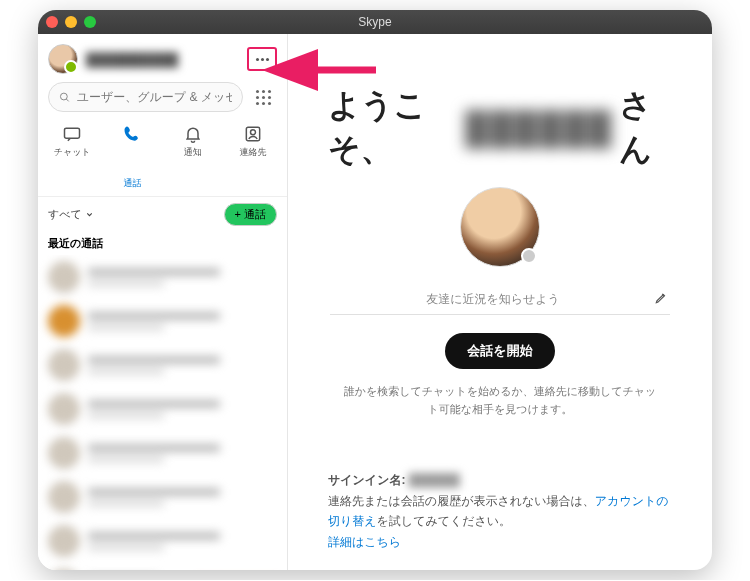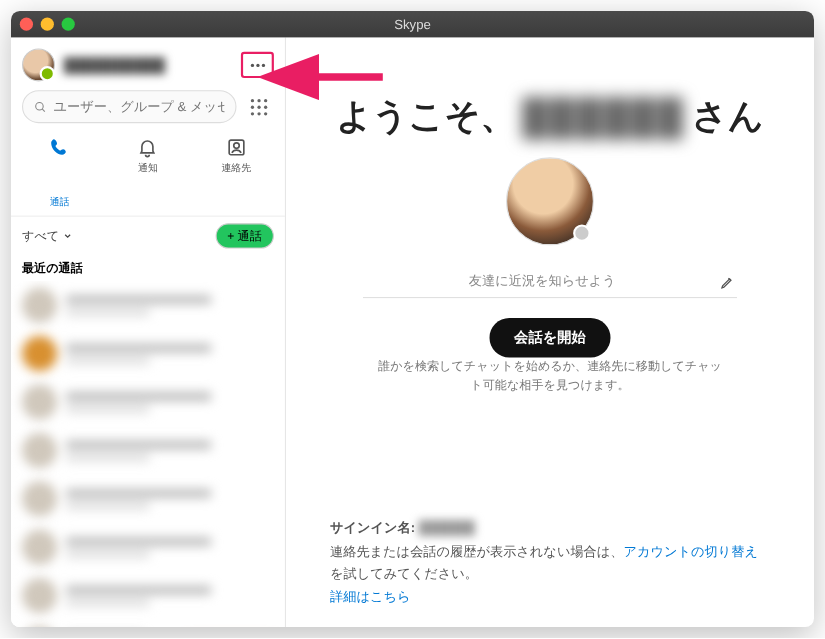--- a/index.html
+++ b/index.html
@@ -1,17 +1,17 @@
 <!DOCTYPE html>
 <html><head>
 <meta charset="utf-8">
 <style>
   * { box-sizing: border-box; margin: 0; padding: 0; }
   body { font-family: -apple-system, "Hiragino Kaku Gothic ProN", "Hiragino Sans", sans-serif; background: #fff; }
-  .window { width: 730px; height: 560px; margin: 10px auto; border-radius: 8px; overflow: hidden; box-shadow: 0 8px 30px rgba(0,0,0,.25); background:#fff; position: relative; }
+  .window { width: 674px; height: 560px; margin: 10px auto; border-radius: 18px; overflow: hidden; box-shadow: 0 8px 30px rgba(0,0,0,.25); background:#fff; position: relative; }
   .titlebar { height: 24px; background: linear-gradient(#4a4a4a,#3b3b3b); display:flex; align-items:center; padding:0 8px; position:relative; }
   .t-dot { width:12px; height:12px; border-radius:50%; margin-right:7px; }
   .red{background:#ff5f57}.yellow{background:#ffbd2e}.green{background:#28c940}
   .title-text { position:absolute; left:0; right:0; text-align:center; color:#ddd; font-size:12px; }
   .content { display:flex; height: calc(100% - 24px); }
   .sidebar { width: 250px; border-right:1px solid #e6e6e6; display:flex; flex-direction:column; background:#fff; }
   .userrow { display:flex; align-items:center; padding:10px 10px 6px 10px; gap:8px; }
   .avatar { width:30px; height:30px; border-radius:50%; background: radial-gradient(circle at 40% 35%, #e9c8a8 45%, #6b4a32 70%); border:1px solid #ccc; position:relative;}
   .avatar::after{content:"";position:absolute;bottom:-1px;right:-1px;width:10px;height:10px;border-radius:50%;background:#7fba00;border:2px solid #fff;}
   .username { font-size:13px; color:#555; filter: blur(4px); flex:1; }
@@ -36,24 +36,24 @@
   .item-lines{flex:1;}
   .item-l1{height:8px;background:#bbb;width:70%;margin-bottom:4px;border-radius:2px;}
   .item-l2{height:7px;background:#ddd;width:40%;border-radius:2px;}
   .item.orange .item-av{background:#d89030;}
   .missed{color:#e05a2b;width:80px;height:12px;background:linear-gradient(90deg,#ea6035,#f08a55);border-radius:2px;}
   .main{flex:1;display:flex;flex-direction:column;align-items:center;padding:30px 40px 10px;}
   .welcome{font-size:32px;font-weight:800;color:#222;margin:20px 0 15px;display:flex;align-items:center;gap:6px;}
   .blurname{filter:blur(7px);color:#666;letter-spacing:2px;}
   .bigav{width:80px;height:80px;border-radius:50%;background: radial-gradient(circle at 42% 30%, #f0cda5 38%, #8a5a3a 60%, #2a2420 90%);border:1px solid #ddd;position:relative;margin-bottom:18px;}
   .bigav .st{position:absolute;bottom:2px;right:2px;width:16px;height:16px;border-radius:50%;background:#ccc;border:2px solid #fff;}
-  .statusrow{display:flex;align-items:flex-end;width:100%;max-width:340px;border-bottom:1px solid #e0e0e0;padding:6px 2px;margin-bottom:18px;}
+  .statusrow{display:flex;align-items:flex-start;width:100%;max-width:340px;border-bottom:1px solid #e0e0e0;padding:6px 2px;margin-bottom:18px;}
   .statusrow span{flex:1;text-align:center;color:#888;font-size:12px;}
   .pencil{cursor:pointer;}
-  .startbtn{background:#111;color:#fff;border:none;border-radius:20px;padding:9px 22px;font-size:13px;font-weight:600;cursor:pointer;}
+  .startbtn{background:#111;color:#fff;border:none;border-radius:20px;padding:9px 22px;font-size:13px;font-weight:600;cursor:pointer;margin-bottom:14px;}
   .helptext{font-size:11px;color:#777;text-align:center;line-height:1.6;max-width:320px;}
   .footer{margin-top:auto;font-size:12px;color:#555;line-height:1.7;padding-bottom:8px;}
   .footer .si{font-weight:bold;}
   .footer .blurv{filter:blur(4px);color:#999;}
   .footer a{color:#0078d4;text-decoration:none;}
   .arrow{position:absolute;top:42px;left:258px;pointer-events:none;}
   .arrow svg{overflow:visible;}
   .search-icon{margin-right:6px;}
 </style>
 </head>
@@ -94,20 +94,27 @@
             <span></span>
             <span></span>
             <span></span>
             <span></span>
             <span></span>
             <span></span>
         </div>
       </div>
 
       <div class="tabs">
+        <div class="tab">
+          <svg viewBox="0 0 24 24" fill="none" stroke="currentColor" stroke-width="1.8">
+              <rect x="3" y="5" width="18" height="12" rx="2"></rect>
+              <path d="M7 20l3-3"></path>
+            </svg>
+          <span>チャット</span>
+        </div>
         <div class="tab active">
           <svg viewBox="0 0 24 24" fill="currentColor">
               <path d="M6 3c1 0 2 1 3 3s0 3-1 4 2 4 4 5 2-1 4-1 3 2 3 3-2 3-4 3C9 20 3 14 3 7c0-2 2-4 3-4z"></path>
             </svg>
           <span>通話</span>
         </div>
         <div class="tab">
           <svg viewBox="0 0 24 24" fill="none" stroke="currentColor" stroke-width="1.8">
               <path d="M6 16V11a6 6 0 1112 0v5l1 2H5l1-2z"></path>
               <path d="M10 20a2 2 0 004 0"></path>

